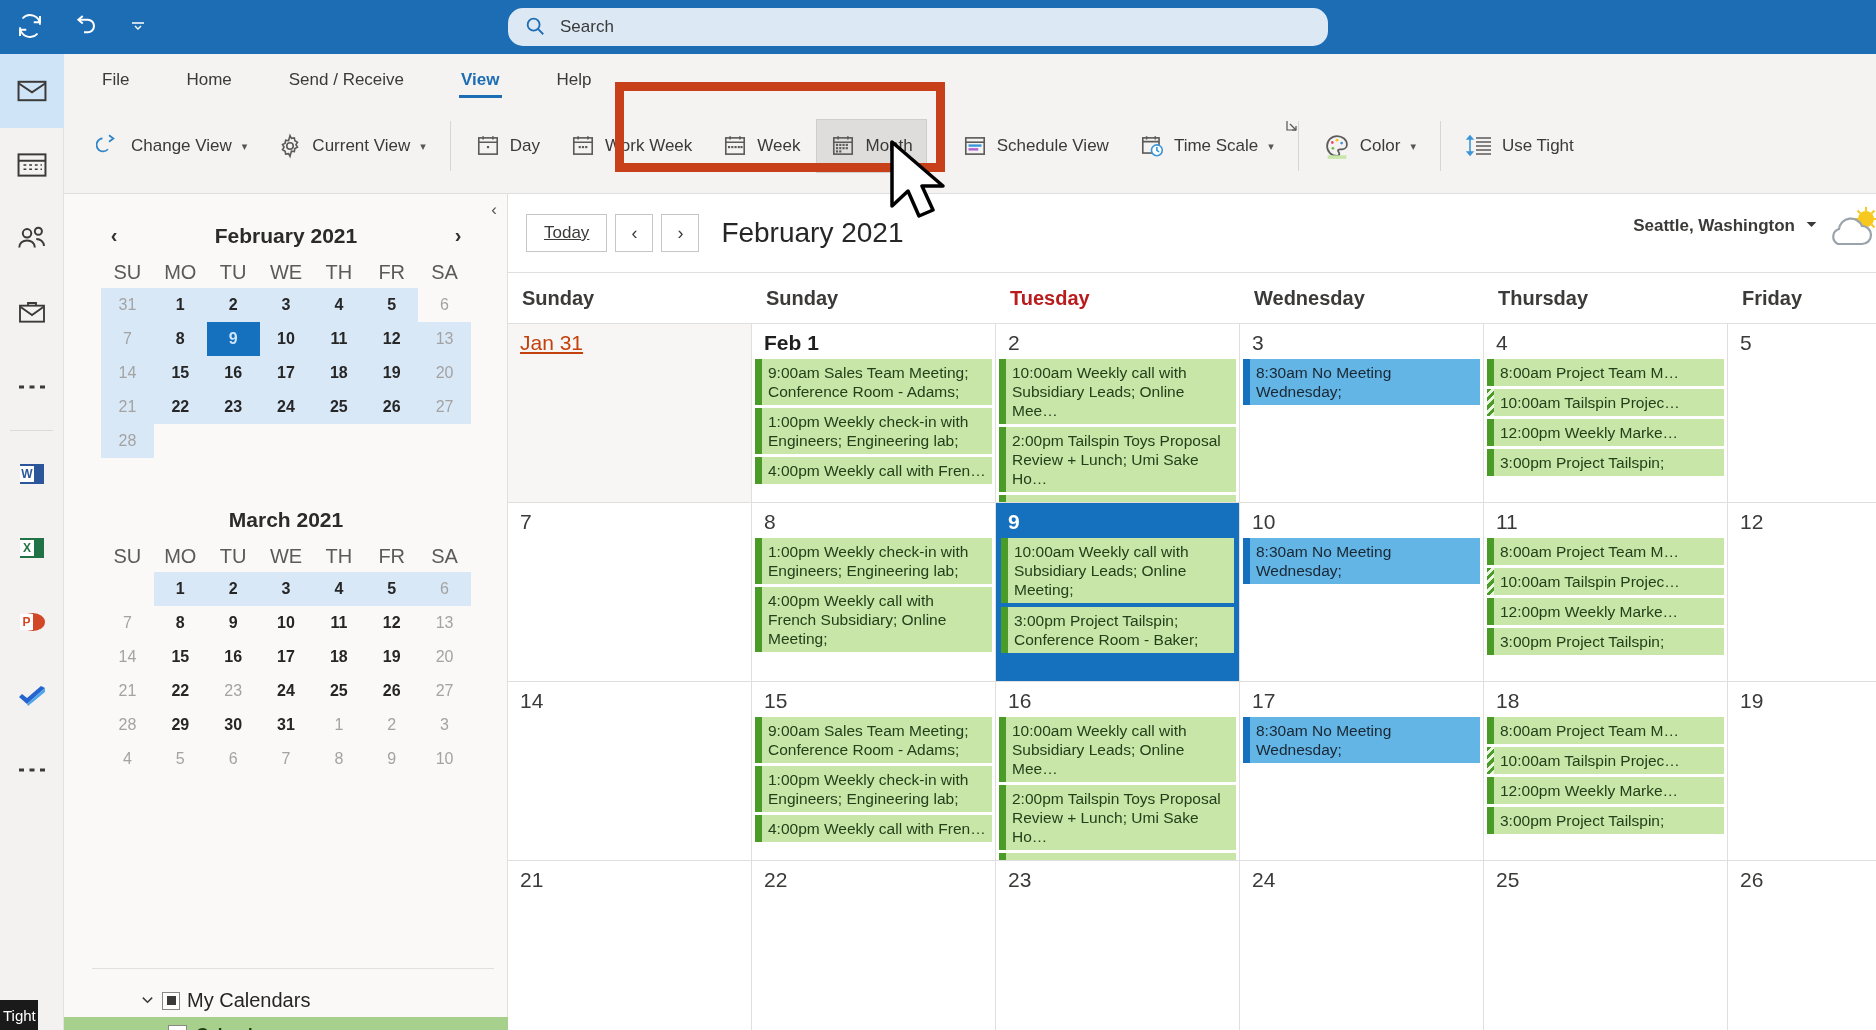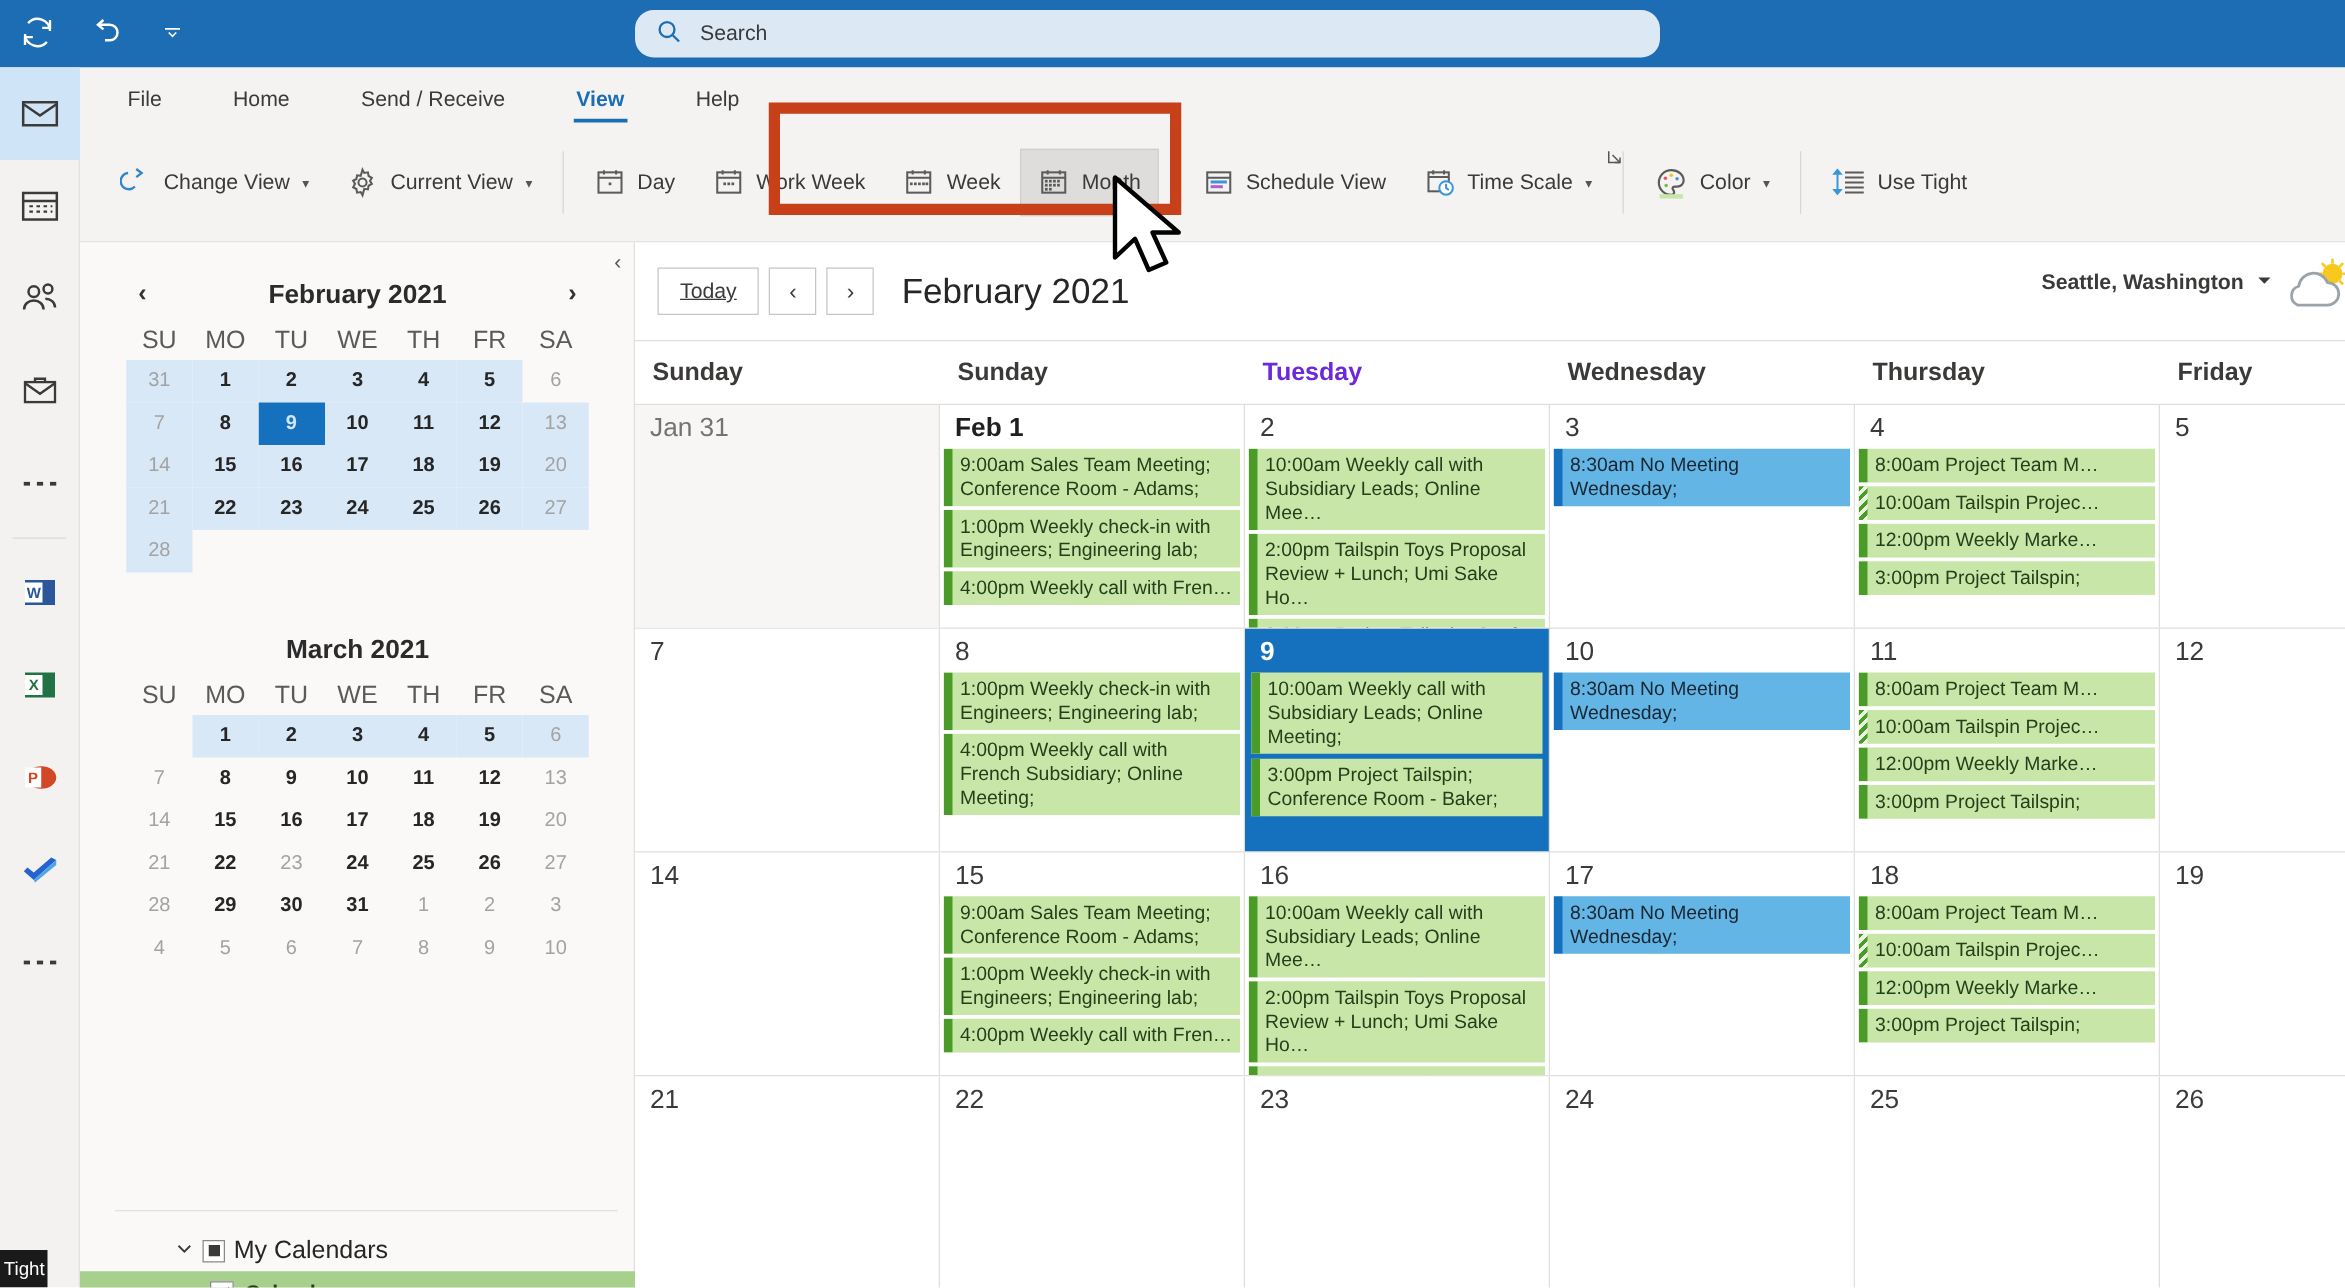--- a/index.html
+++ b/index.html
@@ -151,34 +151,34 @@
     position:absolute; right:58px; top:22px; display:flex; align-items:center; gap:10px;
     font-size:17px; font-weight:bold; color:#3b3a39; cursor:pointer;
   }
   .weather { position:absolute; right:-8px; top:12px; }
 
   .daynames {
     display:grid; grid-template-columns:repeat(7, 244px); height:52px;
     border-top:1px solid #e1dfdd; border-bottom:1px solid #e1dfdd;
   }
   .dn { padding-left:14px; font-size:20px; color:#3b3a39; display:flex; align-items:center;font-weight:bold; }
-  .dn.bold { font-weight:bold; color:#6d28d9; }
+  .dn.bold { font-weight:bold; color:#b91c1c; }
 
   .weeks { }
   .week { display:grid; grid-template-columns:repeat(7, 244px); border-bottom:1px solid #e1dfdd; }
   .cell {
     position:relative; border-right:1px solid #e1dfdd; height:178px; overflow:hidden; cursor:pointer;
   }
   .cell.sel { background:#1570bd; }
   .cell.dim { background:#f7f6f5; }
   .cell-num {
     font-size:21px; color:#3b3a39; padding:8px 0 6px 12px; line-height:1;
   }
   .cell.sel .cell-num { color:#fff; font-weight:bold; }
-  .cell.dim .cell-num { color:#737373; }
+  .cell.dim .cell-num { color:#c2410c;text-decoration:underline; }
   .cell-num.b { font-weight:bold; color:#1f1f1f; }
 
   .ev {
     position:relative; margin:0 3px 3px 3px; padding:4px 6px 4px 13px;
     font-size:15.5px; line-height:19px; color:#23401a; background:#c7e6a8;
     white-space:normal; overflow:hidden;
   }
   .ev .bar { position:absolute; left:0; top:0; bottom:0; width:7px; background:#4b9b29; }
   .ev .bar.tent {
     background:repeating-linear-gradient(135deg,#4b9b29 0 3px,#eaf5e0 3px 6px);

